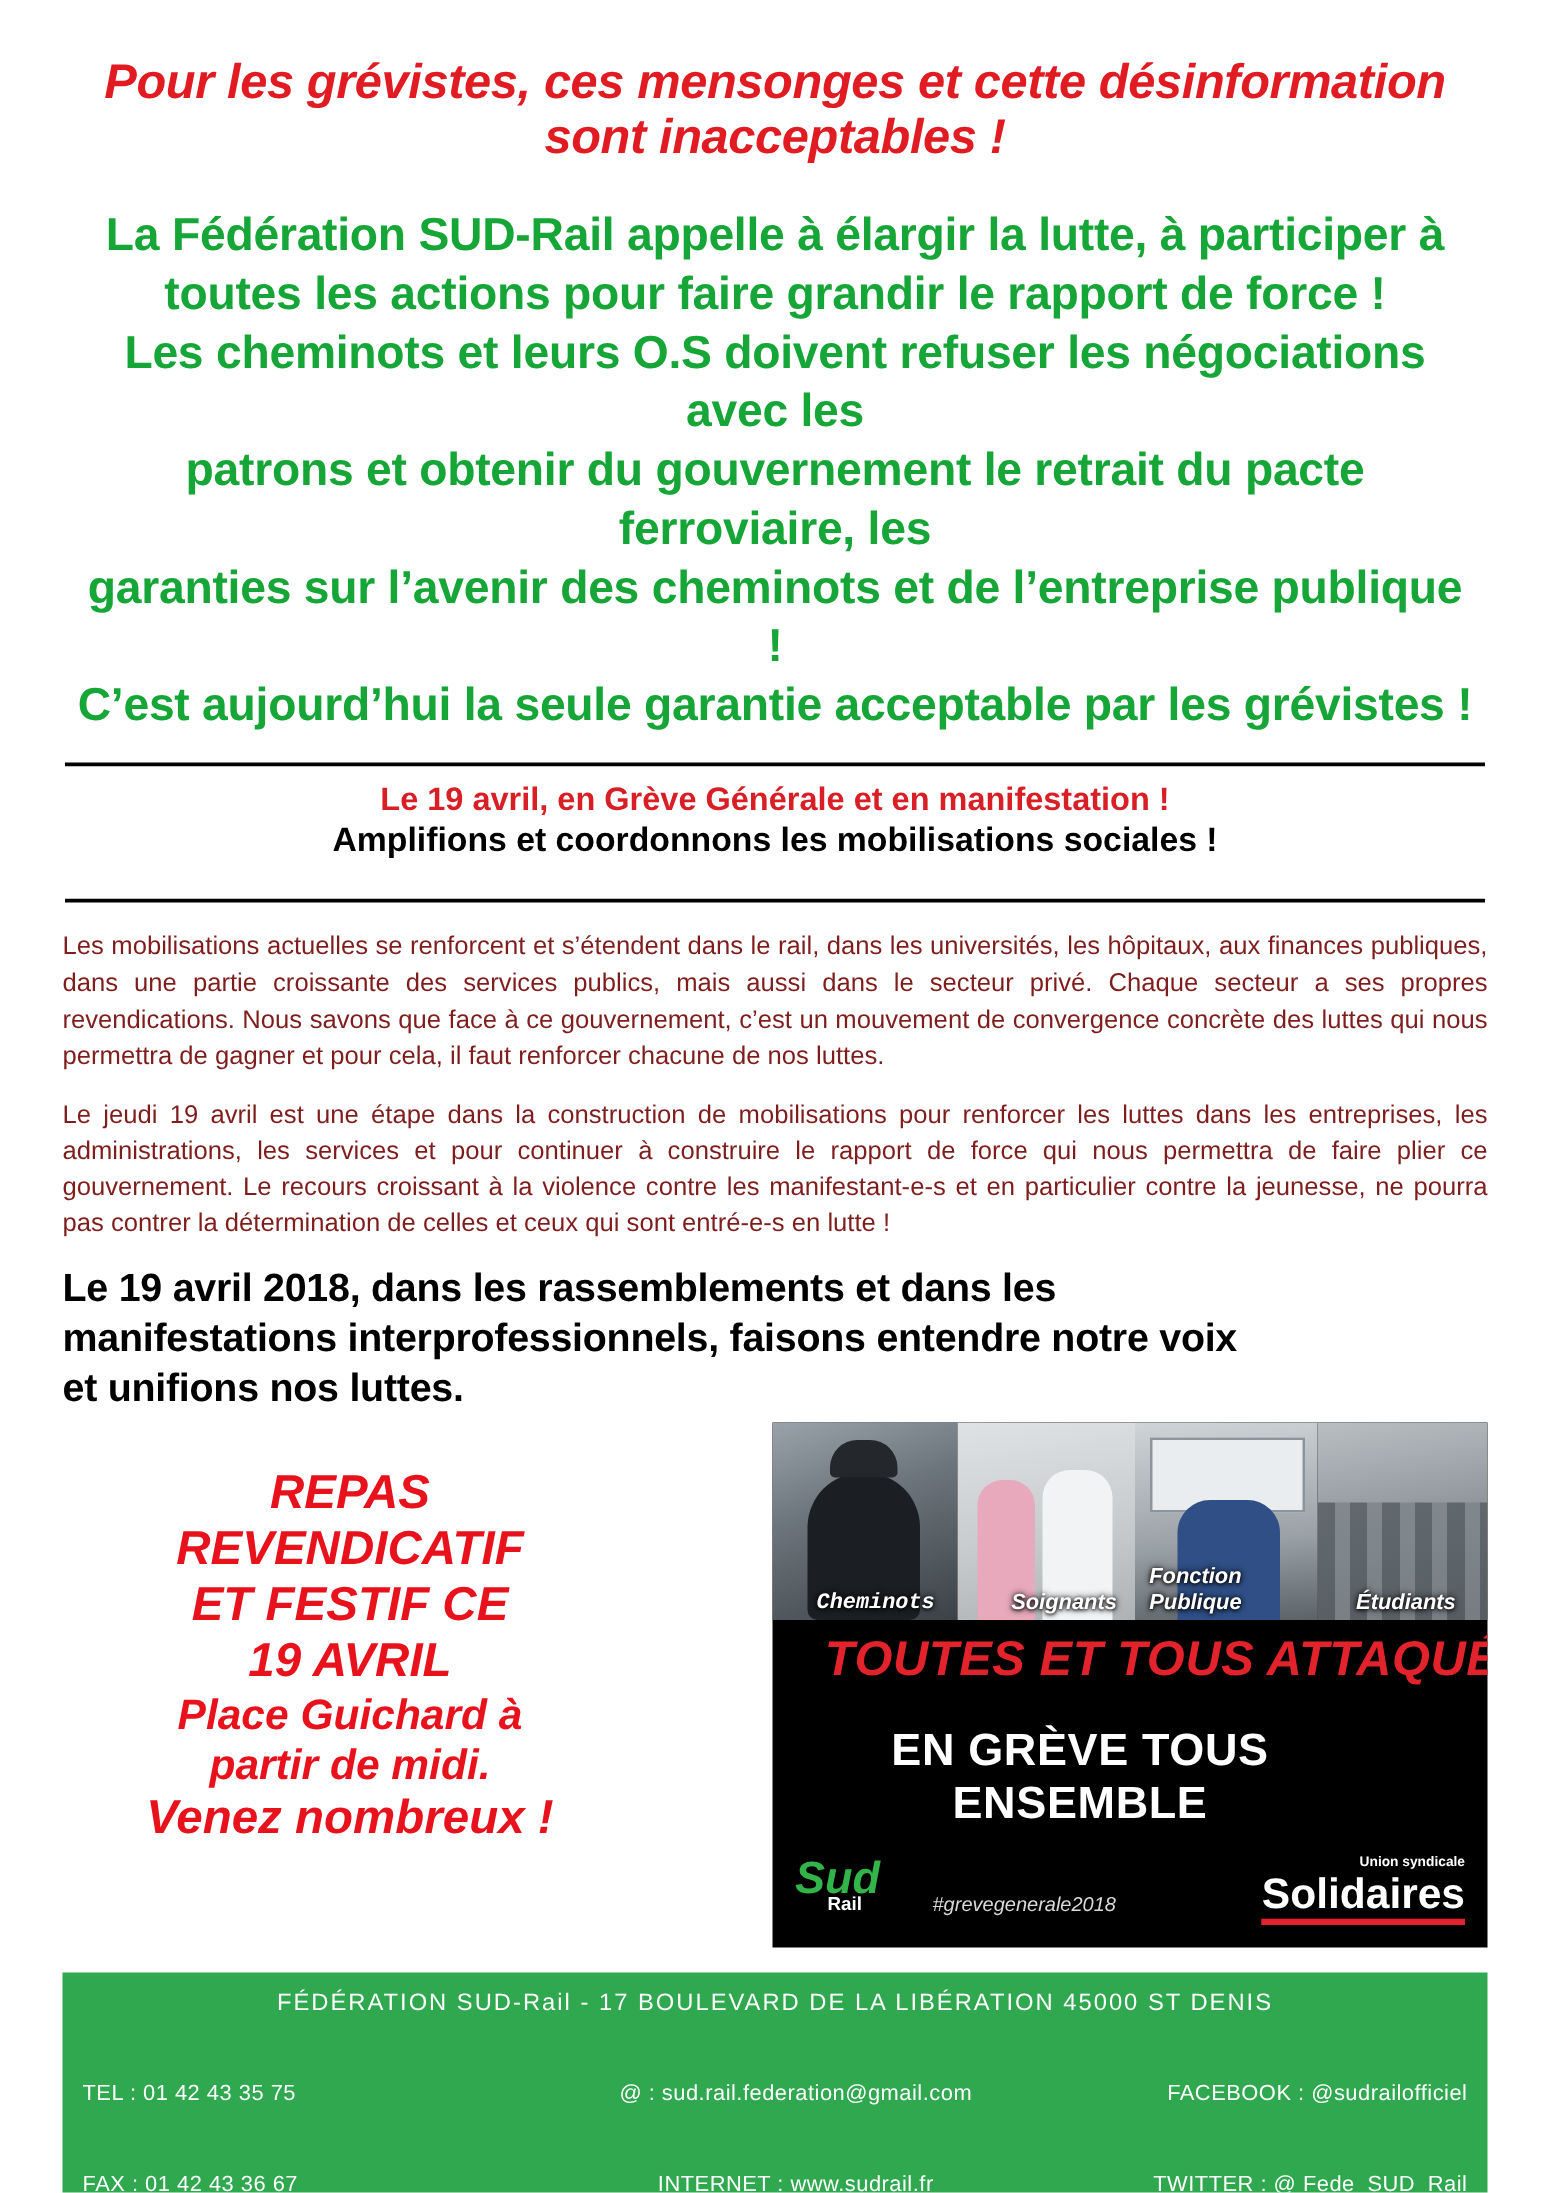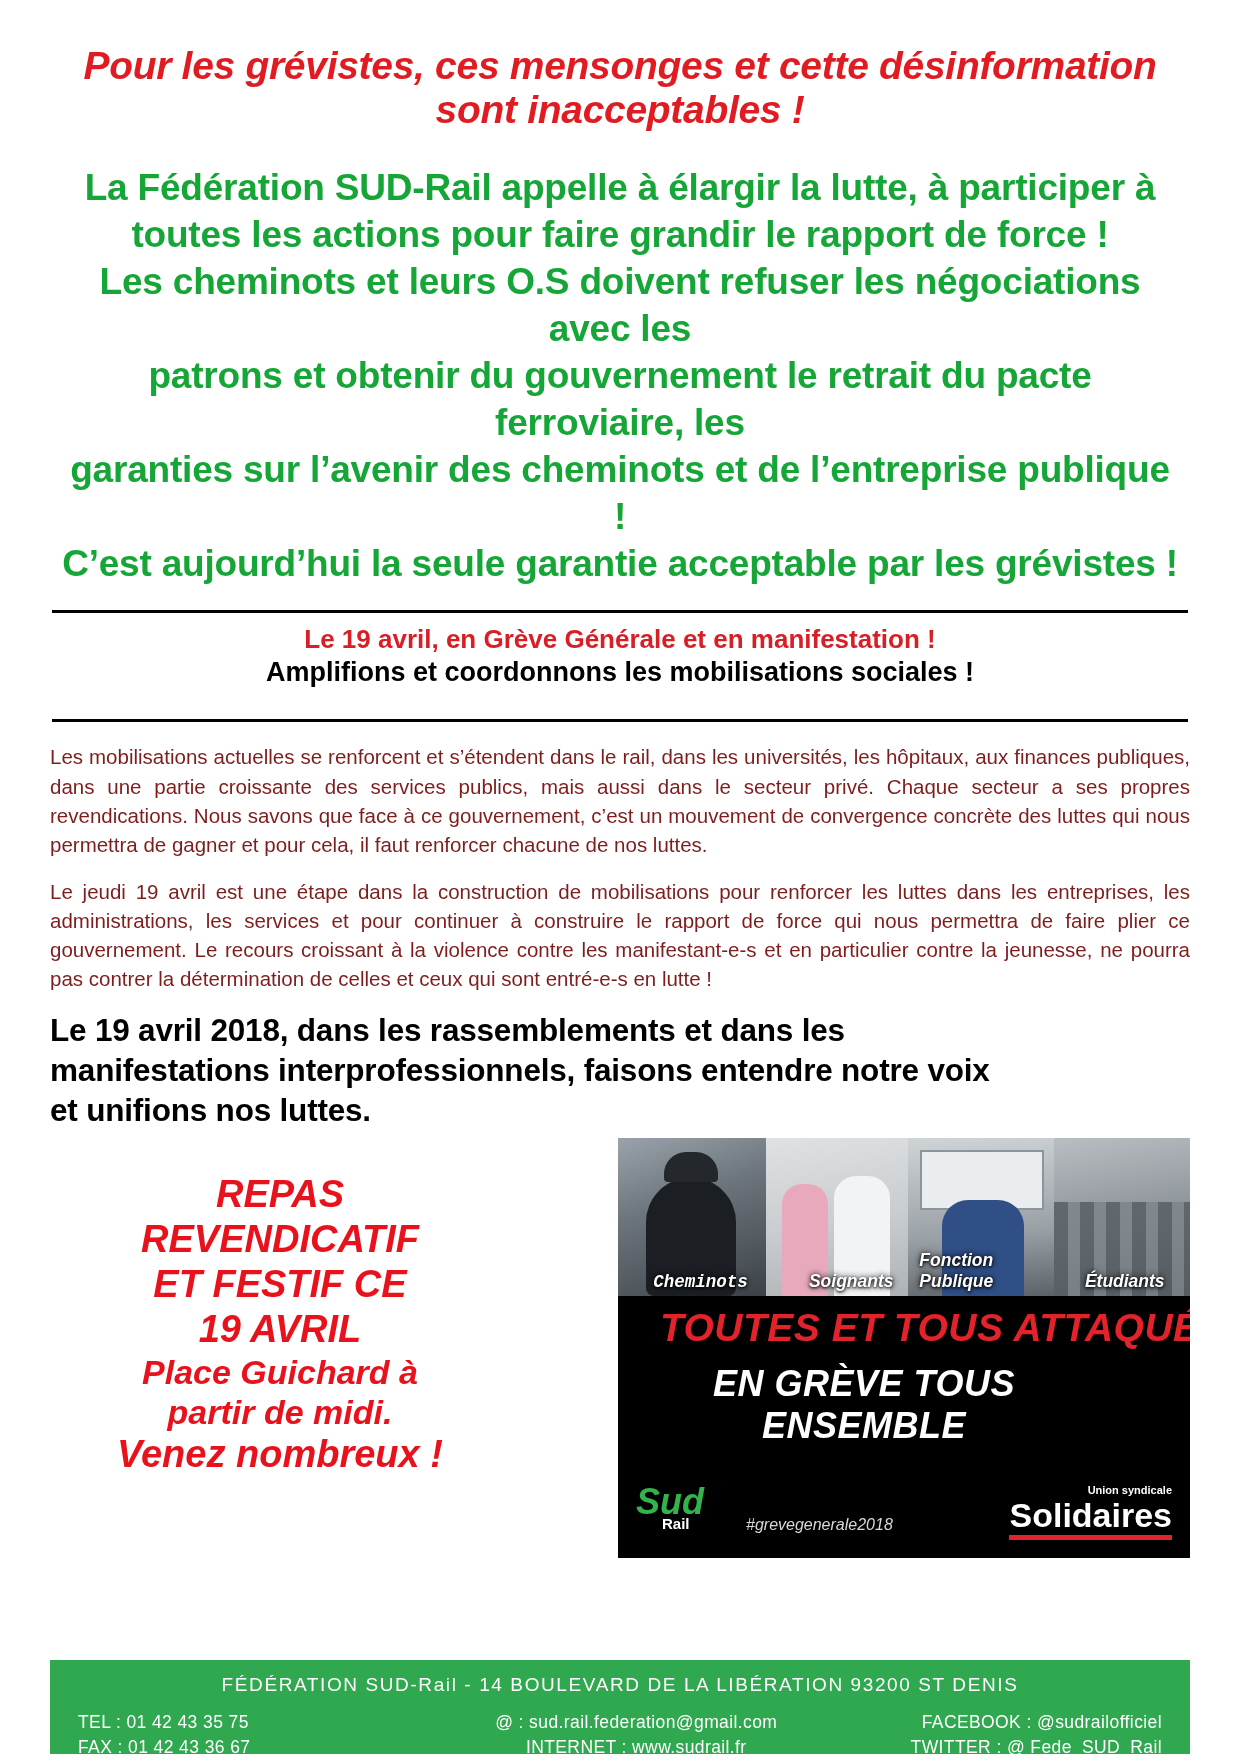--- a/index.html
+++ b/index.html
@@ -196,25 +196,24 @@
     top: 168px; left: 0; width: 650px;
     text-align: center;
     color: #e2232b;
     font-weight: bold;
     font-style: italic;
     font-size: 39px;
     letter-spacing: 0.5px;
   }
   .poster .line2 {
     position: absolute;
-    top: 225px; left: 0; width: 492px;
-    text-align: center;
-    color: #ffffff;
-    font-weight: bold;
-    font-style: italic;
+    top: 241px; left: 0; width: 492px;
+    text-align: center;
+    color: #ffffff;
+    font-weight: bold;
     font-size: 36px;
     letter-spacing: 0.5px;
   }
   .poster .sudlogo {
     position: absolute;
     left: 18px; bottom: 16px;
     width: 96px; height: 56px;
   }
   .poster .sudlogo .sud {
     color: #33b44a;
@@ -274,21 +273,22 @@
   .footer .addr {
     text-align: center;
     font-size: 19px;
     letter-spacing: 1.6px;
     margin-bottom: 14px;
   }
   .footer .row {
     display: flex;
     font-size: 17.5px;
     letter-spacing: 0.4px;
-    padding: 2px 28px;
+    padding: 2px 16px;
+    margin-top: 48px;
   }
   .footer .c1 { width: 33%; text-align: left; }
   .footer .c2 { width: 37%; text-align: center; }
   .footer .c3 { width: 30%; text-align: right; }
 </style>
 </head>
 <body>
 
 <div class="page">
 
@@ -358,21 +358,21 @@
       <div class="solidaires">
         <div class="us">Union
 syndicale</div>
         <div class="word">Solidaires</div>
         <div class="bar"></div>
       </div>
     </div>
   </div>
 
   <div class="footer">
-    <div class="addr">FÉDÉRATION SUD-Rail - 14 BOULEVARD DE LA LIBÉRATION 93200 ST DENIS</div>
+    <div class="addr">FÉDÉRATION SUD-Rail - 17 BOULEVARD DE LA LIBÉRATION 45000 ST DENIS</div>
     <div class="row">
       <div class="c1">TEL : 01 42 43 35 75</div>
       <div class="c2">@ : sud.rail.federation@gmail.com</div>
       <div class="c3">FACEBOOK : @sudrailofficiel</div>
     </div>
     <div class="row">
       <div class="c1">FAX : 01 42 43 36 67</div>
       <div class="c2">INTERNET : www.sudrail.fr</div>
       <div class="c3">TWITTER : @ Fede_SUD_Rail</div>
     </div>

